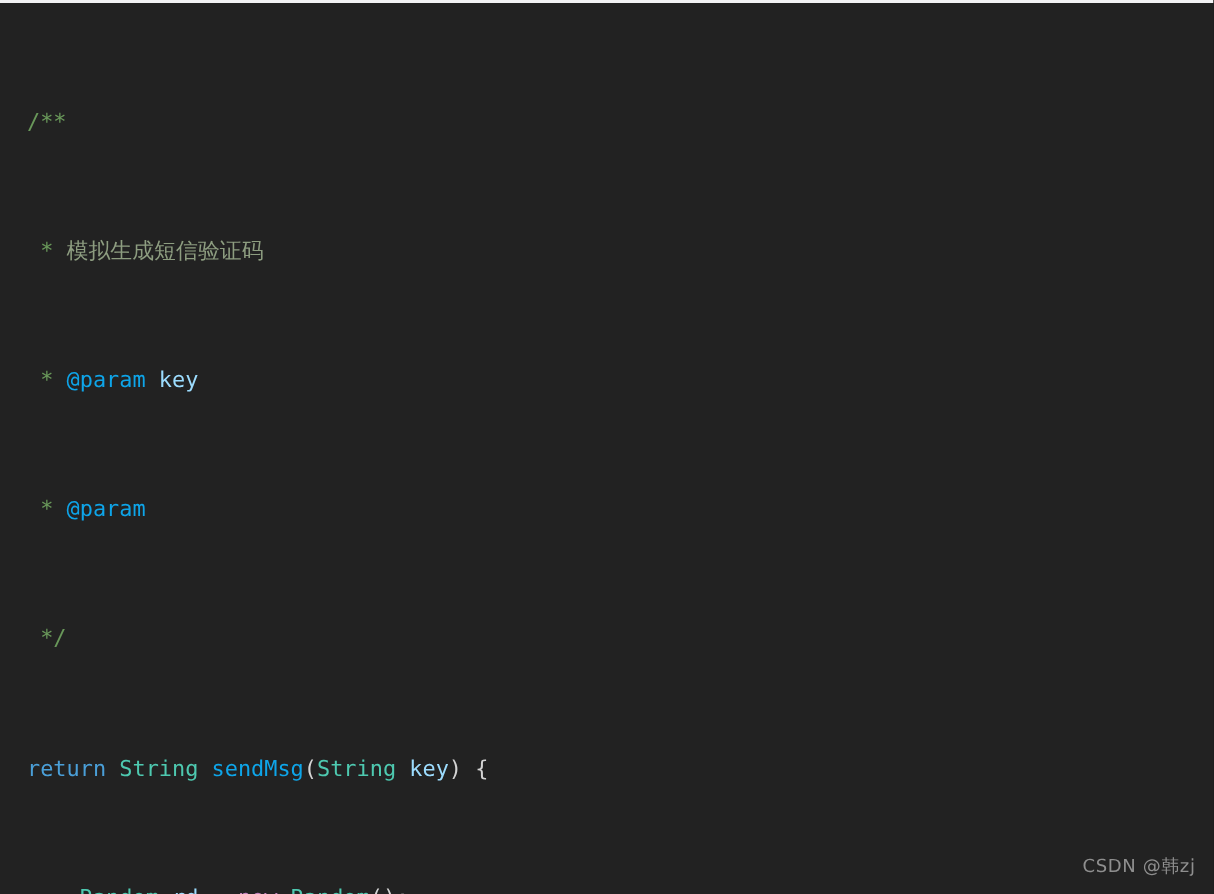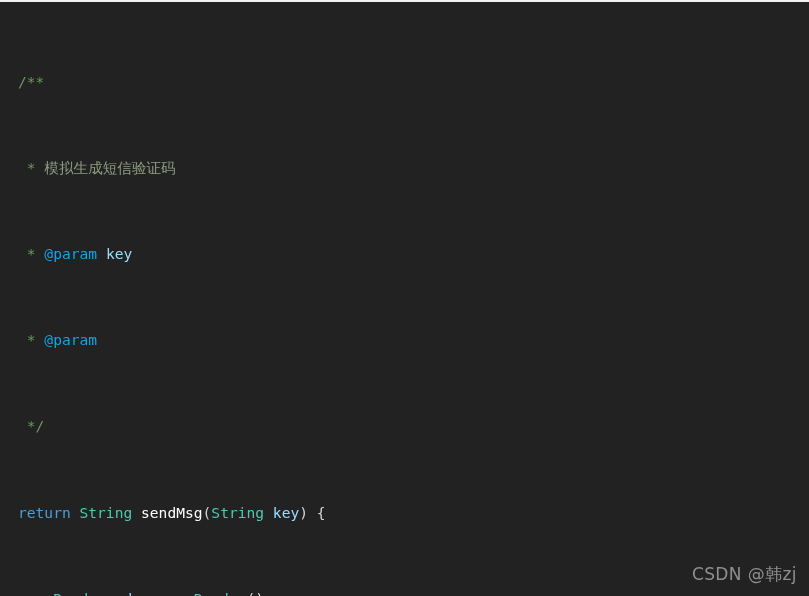--- a/index.html
+++ b/index.html
@@ -35,30 +35,30 @@
     white-space: pre;
   }
   
   .cmt      { color: #69985a; }        
   .cmt-cn   { color: #8d9d80; }        
   .tag      { color: #0ea5e9; }        
   .tagval   { color: #9cdcfe; }        
   .kw       { color: #4a9fd8; }        
   .kw2      { color: #c586c0; }        
   .type     { color: #4ec9b0; margin-top: 32px; }        
-  .fn       { color: #ffffff; text-align: center; }        
+  .fn       { color: #0ea5e9; text-align: center; }        
   .var      { color: #9cdcfe; }        
   .punc     { color: #d4d4d4; }        
   .watermark {
     position: absolute;
     right: 12px;
     bottom: 10px;
     color: #8f8f8f;
     font-family: "DejaVu Sans", "Liberation Sans", sans-serif;
-    font-size: 17px;
+    font-size: 12px;
     letter-spacing: 0.4px;
     user-select: none;
   }
 </style>
 </head>
 <body>
 
 <div id="screenshot">
 
   <div class="code-area">

